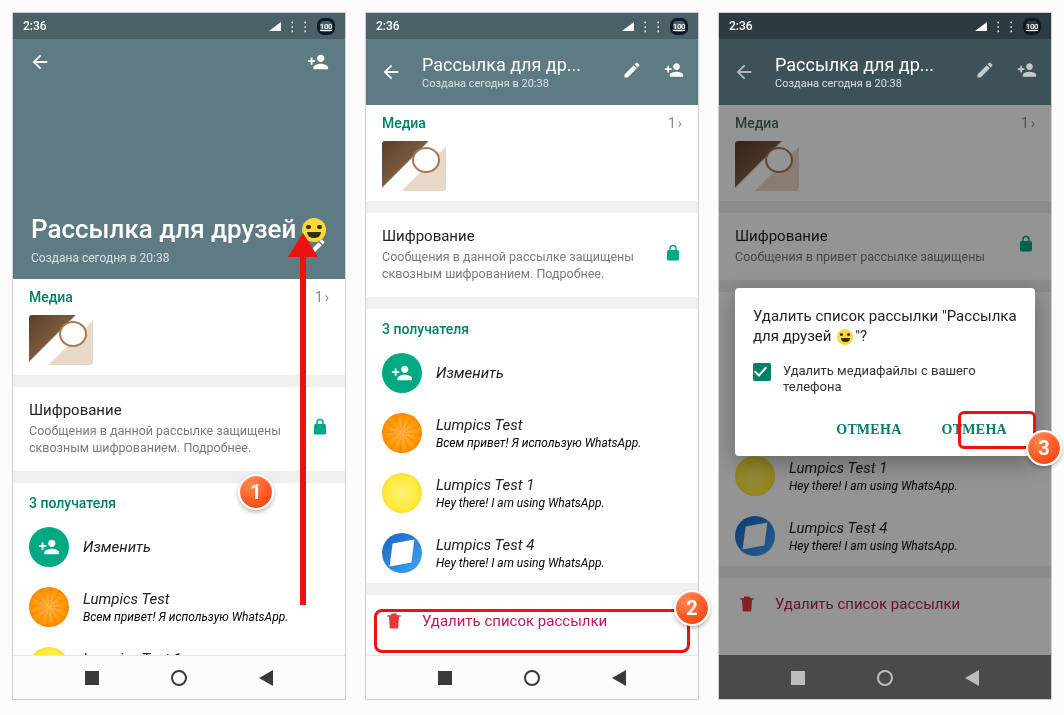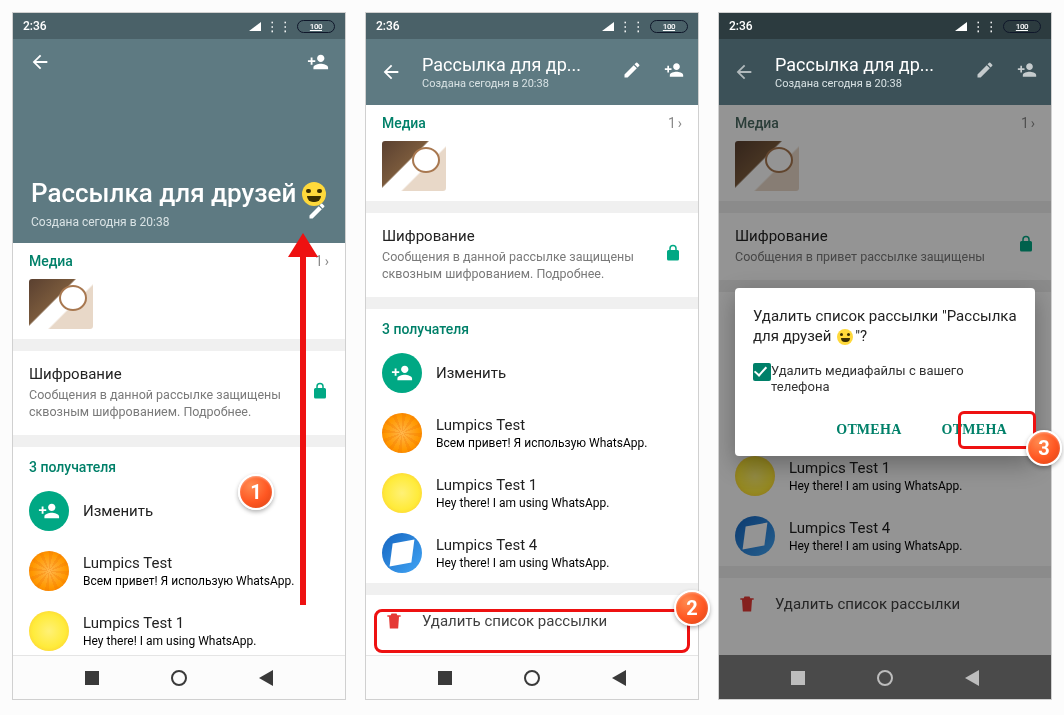--- a/index.html
+++ b/index.html
@@ -38,32 +38,32 @@
   }
   .statusbar.dark { background: #2c3b3f; }
   .status-right { display: flex; align-items: center; gap: 5px; }
   .status-sig {
     width: 0; height: 0;
     border-left: 12px solid transparent;
     border-bottom: 9px solid #fff;
   }
   .status-wifi { font-size: 13px; }
   .status-bat {
-    border: 1px solid #0f172a;
+    border: 3px solid #0f172a;
     border-radius: 7px;
     font-size: 8px;
-    padding: 1px 12px;
+    padding: 1px 0;
     letter-spacing: -0.5px;
     text-decoration: underline;
   }
   
   .big-header {
     background: #5e7a82;
     color: #fff;
-    height: 204px;
+    height: 240px;
     position: relative;
     display: flex;
     flex-direction: column;
     justify-content: space-between;
   }
   .big-header .topicons {
     display: flex;
     justify-content: space-between;
     align-items: center;
     padding: 12px 16px;
@@ -134,35 +134,35 @@
     width:24px; height:22px; background:#fff; border-radius:50%;
     border:2px solid #a87850;
   }
   .divider { height: 12px; background:#f0f0f0; }
   .enc-block { padding: 14px 16px; position:relative; }
   .enc-title { font-size: 15px; color:#222; margin-bottom: 4px; }
   .enc-text { font-size: 12.5px; color:#7a7a7a; line-height:1.35; padding-right: 36px; }
   .lock-icon { position:absolute; right:16px; top:50%; transform:translateY(-50%); }
   .lock-icon svg { width:18px; height:18px; fill:#00a884; }
   .recipients-hdr { padding: 12px 16px 6px 16px; color:#008069; font-size:14px; font-weight:500; }
-  .list-item { display:flex; align-items:center; gap:14px; padding: 10px 16px; }
+  .list-item { display:flex; align-items:center; gap:14px; padding: 10px 16px; font-style: italic; }
   .avatar { width: 40px; height: 40px; border-radius: 50%; flex-shrink:0; display:flex; align-items:center; justify-content:center; }
   .avatar.edit { background:#00a884; }
   .avatar.edit svg { width:22px; height:22px; fill:#fff; }
   .avatar.orange { background: radial-gradient(circle at 50% 50%, #ffb74d 0%, #ff9800 60%, #ef6c00 100%); position:relative; }
   .avatar.orange::before { content:""; position:absolute; inset:0; background: repeating-conic-gradient(#ef6c00 0 12deg, transparent 12deg 30deg); border-radius:50%; opacity:.25; }
   .avatar.yellow { background: radial-gradient(circle at 50% 50%, #fff176 0%, #ffeb3b 58%, #fbc02d 100%); }
   .avatar.blue { background: linear-gradient(135deg,#1565c0,#42a5f5); position:relative; }
   .avatar.blue::after { content:""; position:absolute; inset:9px; background:#fff; transform:skewY(-18deg) rotate(8deg); }
   .li-texts { display:flex; flex-direction:column; min-width:0; }
   .li-name { font-size:15px; color:#222; }
   .li-sub { font-size:12px; color:#000000; margin-top:2px; white-space:nowrap; overflow:hidden; text-overflow:ellipsis; }
   .delete-row { display:flex; align-items:center; gap:18px; padding:16px 18px; }
   .delete-row svg { width:20px; height:20px; fill:#e53935; }
-  .delete-row .del-text { color:#404040; font-size:15px; }
+  .delete-row .del-text { color:#be185d; font-size:15px; }
   .navbar {
     height: 44px;
     display:flex;
     justify-content:space-evenly;
     align-items:center;
     border-top:1px solid #e5e5e5;
     background:#fcfcfc;
   }
   .nav-sq { width:14px; height:14px; background:#3a3a3a; }
   .nav-circ { width:16px; height:16px; border:2px solid #3a3a3a; border-radius:50%; }
@@ -211,21 +211,21 @@
     position:absolute; left:16px; right:16px; top:262px;
     background:#fff; border-radius:4px;
     padding:18px 18px 10px 18px;
     z-index:6;
     box-shadow: 0 8px 24px rgba(0,0,0,.3);
   }
   .dialog-title { font-size:15px; color:#222; line-height:1.35; }
   .dialog-title .emoji { width:16px; height:16px; margin:0 2px; vertical-align:middle; display:inline-block; }
   .dialog-title .emoji::before { width:3px; height:3px; top:4px; left:3px; box-shadow: 7px 0 0 #3a2e00; }
   .dialog-title .emoji::after { width:9px; height:4px; bottom:3px; left:3.5px; }
-  .check-row { display:flex; margin-top:16px; align-items:flex-start; }
+  .check-row { display:flex; gap:12px; margin-top:16px; align-items:flex-start; }
   .chkbox { width:18px; height:18px; background:#008069; border-radius:2px; position:relative; flex-shrink:0; }
   .chkbox::after { content:""; position:absolute; left:4px; top:1px; width:5px; height:10px; border:solid #fff; border-width:0 2px 2px 0; transform:rotate(42deg); }
   .check-label { font-size:13px; color:#333; line-height:1.3; }
   .dialog-btns { display:flex; justify-content:flex-end; gap:20px; margin-top:18px;font-family:Liberation Serif, serif; }
   .d-btn { color:#008069; font-size:14px; font-weight:700; padding:8px 10px; letter-spacing:.3px; }
   .dimmed-text .section-row,
   .dimmed-text .recipients-hdr { color:#4a6a62; }
 </style>
 </head>
 <body>

